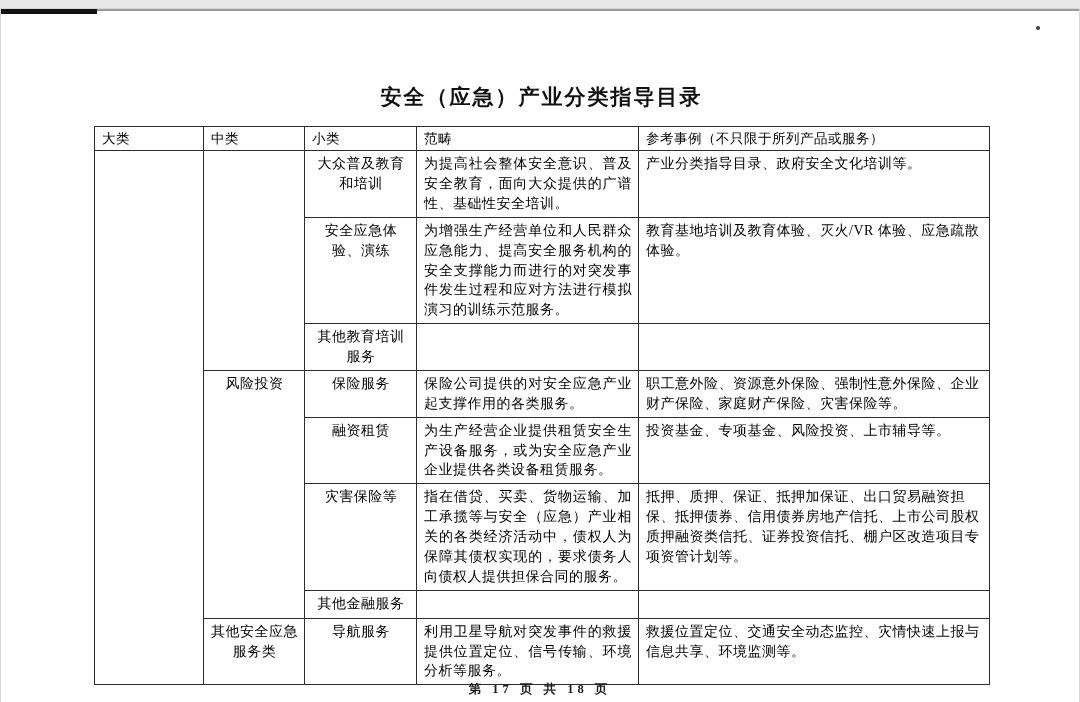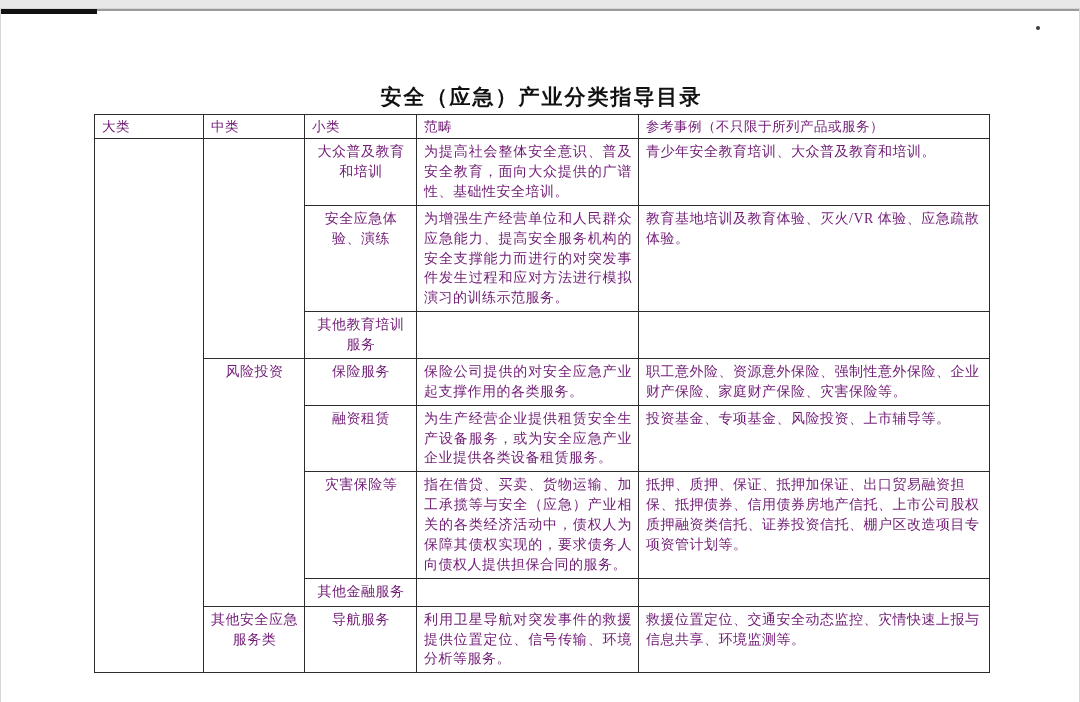--- a/index.html
+++ b/index.html
@@ -38,25 +38,25 @@
     top: 74px; left: 93px; width: 895px;
     text-align: center;
     font-size: 21px;
     font-weight: bold;
     color: #111;
     letter-spacing: 2px;
   }
 
   table.doc-table {
     position: absolute;
-    top: 105px; left: 93px;
+    top: 117px; left: 93px;
     width: 895px;
     border-collapse: collapse;
     table-layout: fixed;
-    color: #701a75;
+    color: #000000;
   }
   .doc-table th, .doc-table td {
     border: 1.6px solid #2c2c2c;
     vertical-align: top;
     padding: 3px 6px 3px 7px;
     font-size: 14px;
     line-height: 1.42;
     letter-spacing: 0.5px;
     text-align: center;
   }
@@ -116,21 +116,21 @@
         <th>范畴</th>
         <th>参考事例（不只限于所列产品或服务）</th>
       </tr>
     </thead>
     <tbody>
       <tr class="r1">
         <td rowspan="8"></td>
         <td rowspan="3"></td>
         <td>大众普及教育和培训</td>
         <td class="scope-cell">为提高社会整体安全意识、普及安全教育，面向大众提供的广谱性、基础性安全培训。</td>
-        <td class="examples-cell">青少年安全教育培训、大众普及教育和培训。</td>
+        <td class="examples-cell">产业分类指导目录、政府安全文化培训等。</td>
       </tr>
       <tr class="r2">
         <td>安全应急体验、演练</td>
         <td class="scope-cell">为增强生产经营单位和人民群众应急能力、提高安全服务机构的安全支撑能力而进行的对突发事件发生过程和应对方法进行模拟演习的训练示范服务。</td>
         <td class="examples-cell">教育基地培训及教育体验、灭火/VR 体验、应急疏散体验。</td>
       </tr>
       <tr class="r3">
         <td>其他教育培训服务</td>
         <td class="scope-cell"></td>
         <td class="examples-cell"></td>
@@ -158,14 +158,15 @@
       </tr>
       <tr class="r8">
         <td>其他安全应急服务类</td>
         <td>导航服务</td>
         <td class="scope-cell">利用卫星导航对突发事件的救援提供位置定位、信号传输、环境分析等服务。</td>
         <td class="examples-cell">救援位置定位、交通安全动态监控、灾情快速上报与信息共享、环境监测等。</td>
       </tr>
     </tbody>
   </table>
 
+  <div class="footer">第 17 页 共 18 页</div>
 
 </div>
 
 </body></html>

